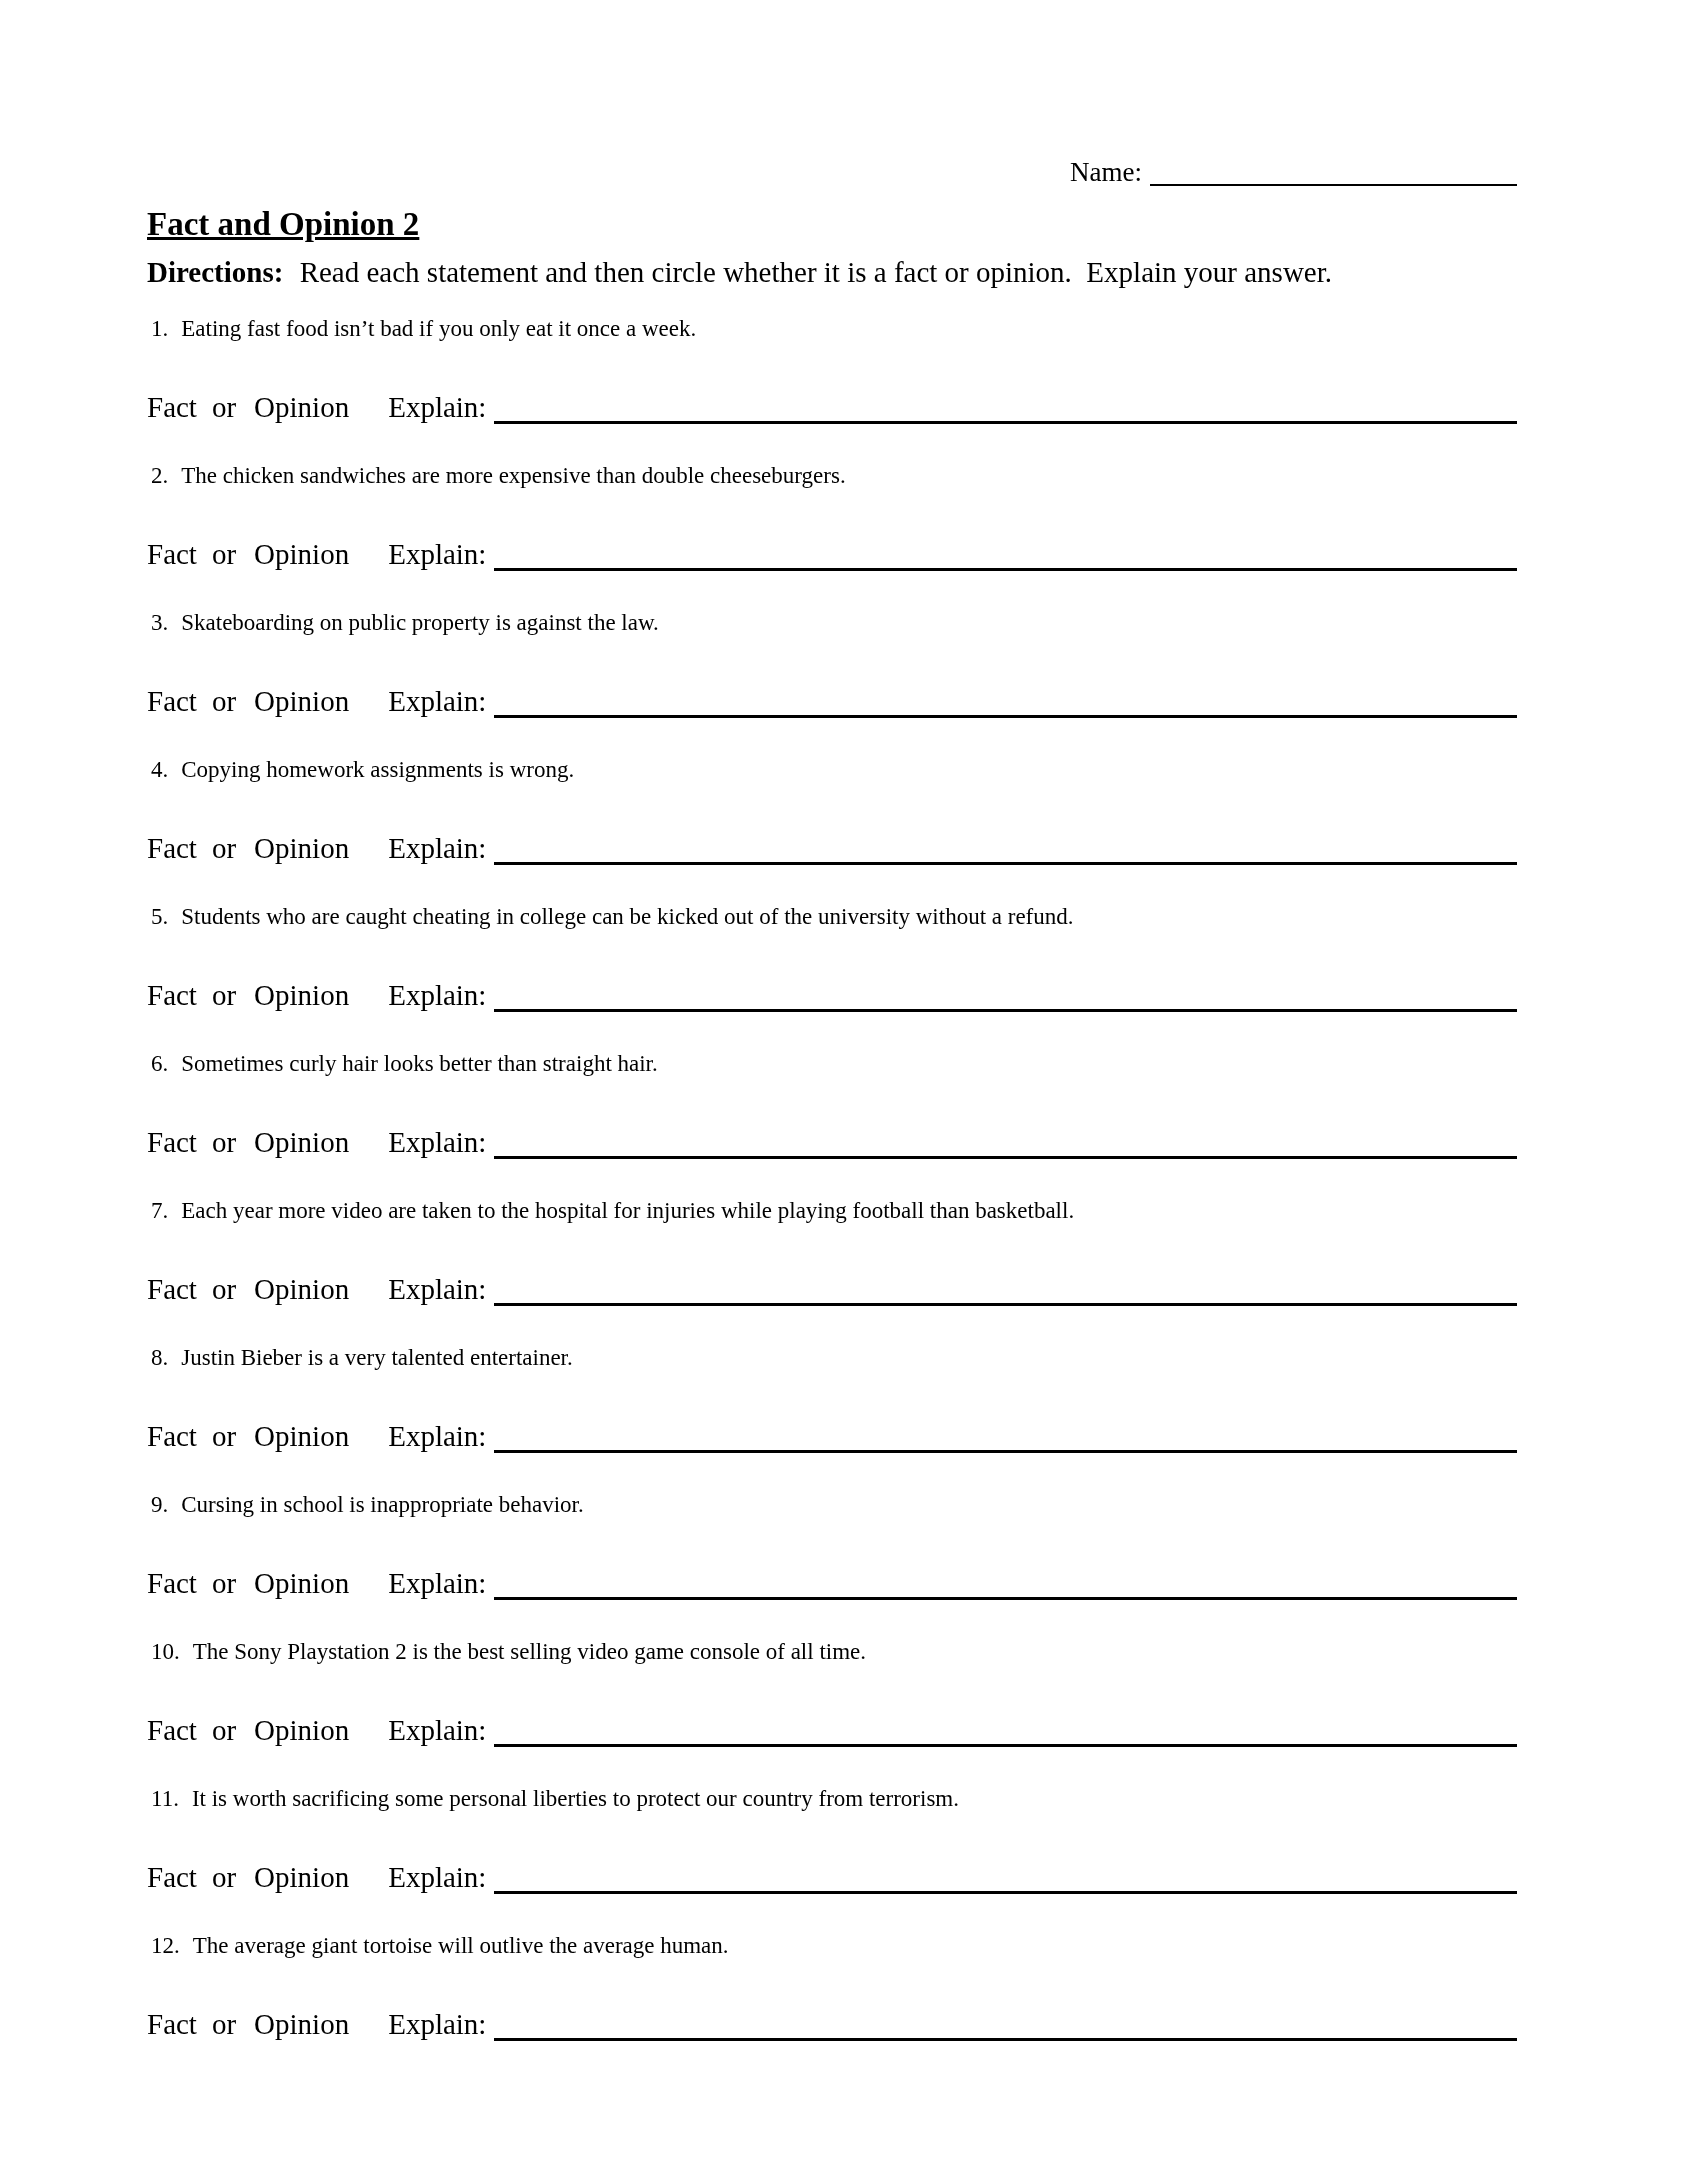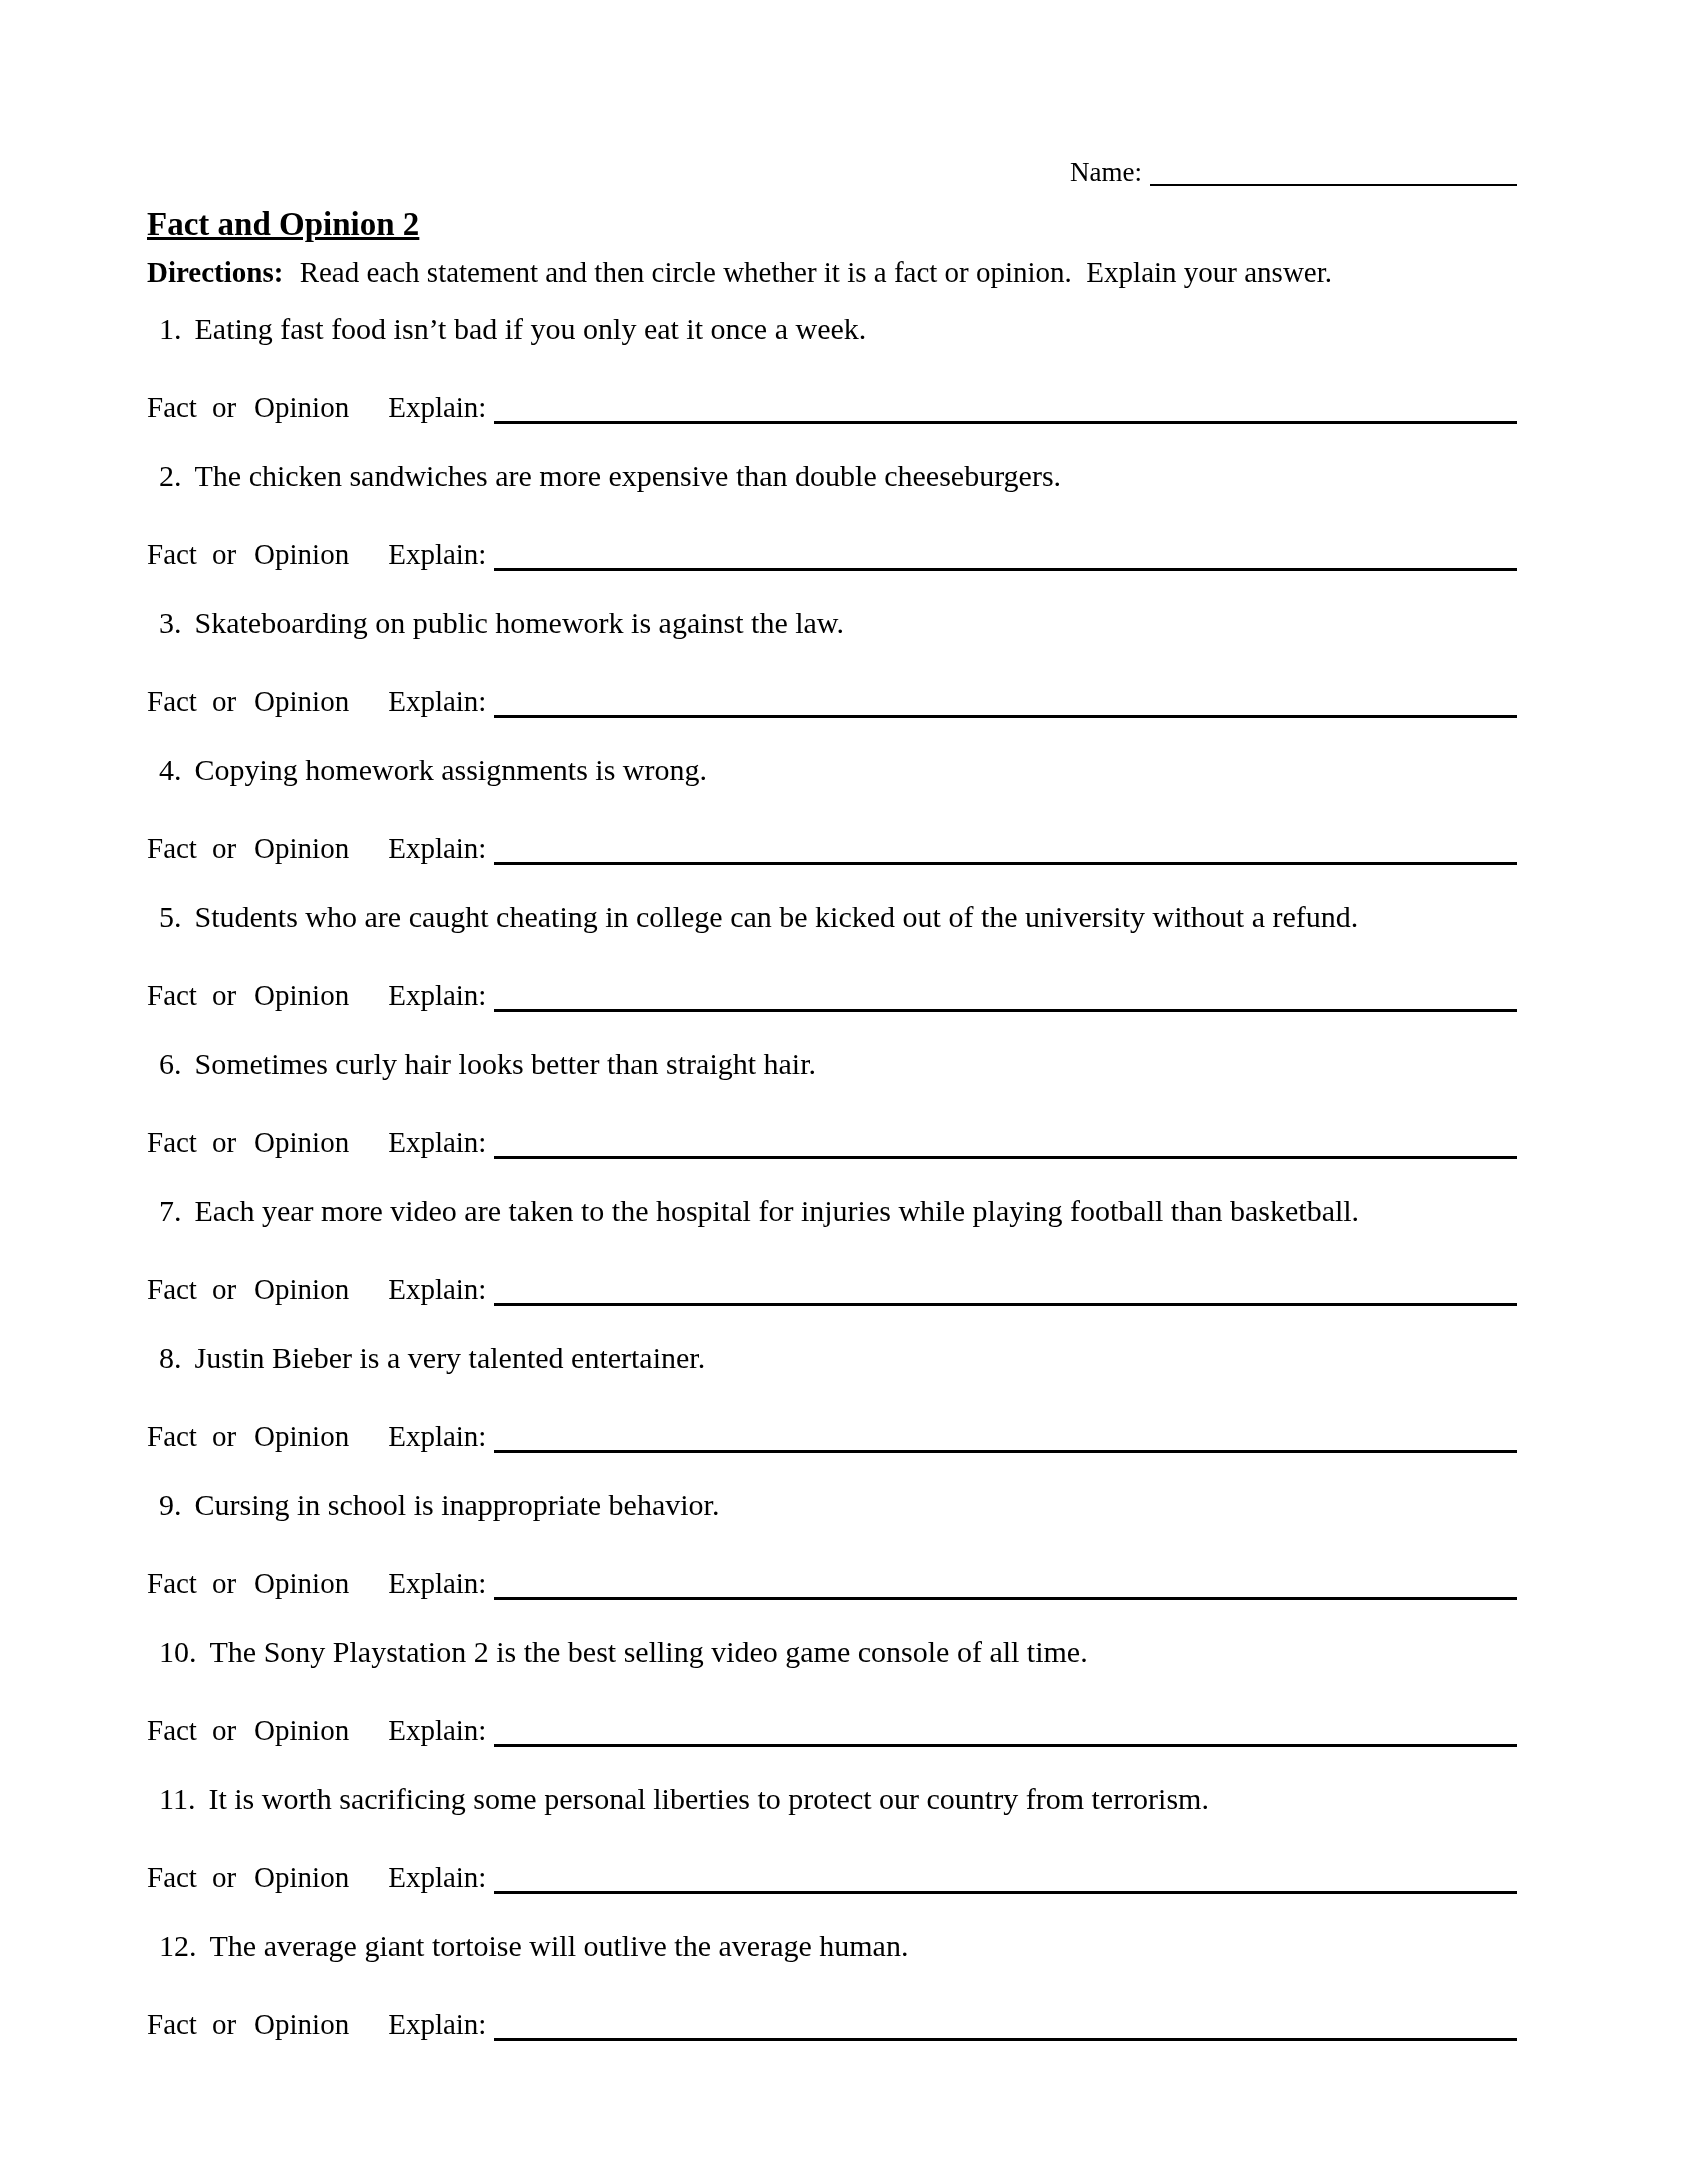--- a/index.html
+++ b/index.html
@@ -48,22 +48,22 @@
   .directions {
     margin: 8px 0 0 0;
     font-size: 29px;
     line-height: 36px;
   }
   .directions .dlabel { font-weight: bold; }
   .pre { white-space: pre-wrap; margin-left: 9px; }
   
   .items { margin-top: 21px; }
   .statement {
-    margin: 0 0 42px 12px;
-    font-size: 30px;
+    margin: 0 0 42px 4px;
+    font-size: 23px;
     line-height: 36px;
   }
   .statement .stext { margin-left: 13px; }
   .explain-row {
     display: flex;
     align-items: center;
     height: 36px;
     line-height: 36px;
     font-size: 29px;
     margin: 0 0 33px 0;
@@ -109,21 +109,21 @@
     <div class="explain-row">
       <span class="fact-word">Fact</span>
       <span class="orword">or</span>
       <span class="opinion-word">Opinion</span>
       <span class="explain-label">Explain:</span>
       <span class="explain-line"></span>
     </div>
   </div>
 
   <div class="item">
-    <p class="statement"><span class="num">3.</span><span class="stext">Skateboarding on public homework is against the law.</span></p>
+    <p class="statement"><span class="num">3.</span><span class="stext">Skateboarding on public property is against the law.</span></p>
     <div class="explain-row">
       <span class="fact-word">Fact</span>
       <span class="orword">or</span>
       <span class="opinion-word">Opinion</span>
       <span class="explain-label">Explain:</span>
       <span class="explain-line"></span>
     </div>
   </div>
 
   <div class="item">

